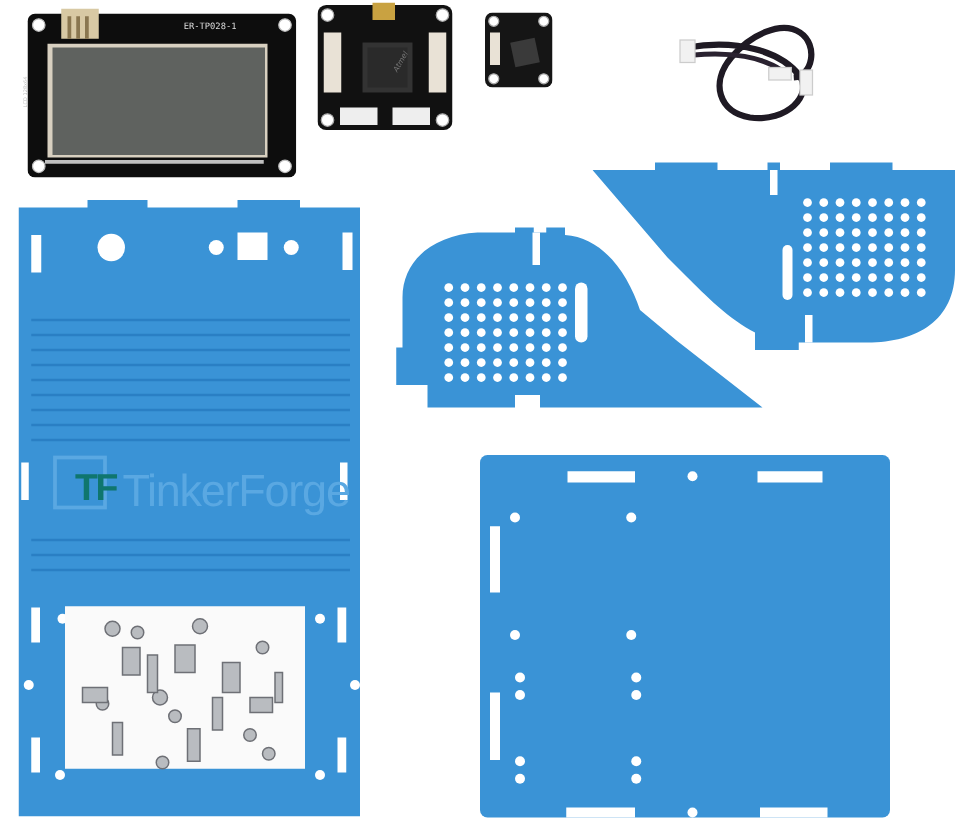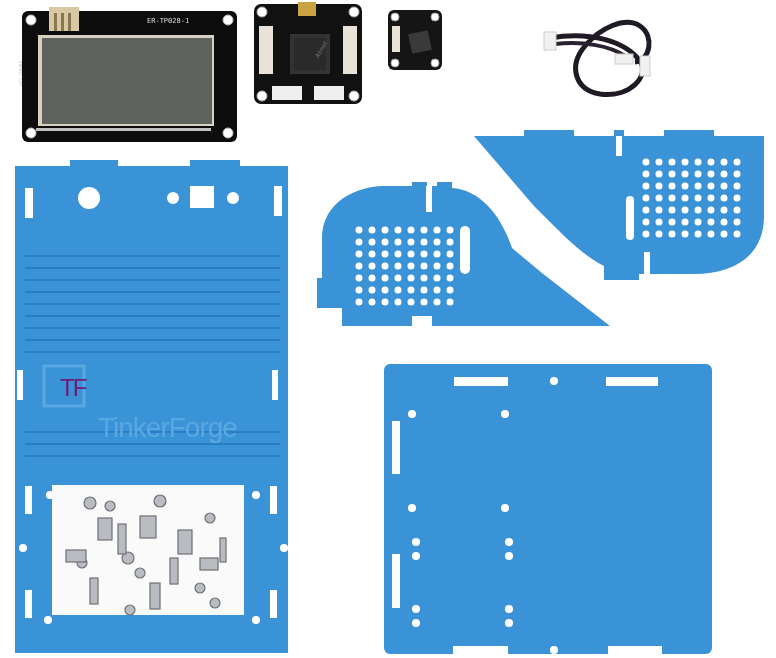--- a/index.html
+++ b/index.html
@@ -129,22 +129,22 @@
       <rect x="168" y="372" width="14" height="24"></rect>
       <rect x="56" y="392" width="20" height="12"></rect>
       <rect x="190" y="400" width="18" height="12"></rect>
       <rect x="140" y="425" width="10" height="26"></rect>
       <rect x="108" y="366" width="8" height="30"></rect>
       <rect x="80" y="420" width="8" height="26"></rect>
       <rect x="160" y="400" width="8" height="26"></rect>
       <rect x="210" y="380" width="6" height="24"></rect>
     </g>
   </svg>
-  <div class="abs logo-text" style="left:50px;top:216px;font-size:24px;color:#701a75;font-weight:normal;letter-spacing:-2px;">TF</div>
-  <div class="abs logo-text" style="left:88px;top:214px;font-size:28px;color:#5aa8e2;letter-spacing:-1px;margin-top:40px;">TinkerForge</div>
+  <div class="abs logo-text" style="left:50px;top:216px;font-size:30px;color:#0f766e;font-weight:bold;letter-spacing:-2px;">TF</div>
+  <div class="abs logo-text" style="left:88px;top:214px;font-size:36px;color:#5aa8e2;letter-spacing:-1px;">TinkerForge</div>
 </div>
 
 <div class="abs" style="left:312px;top:178px;width:300px;height:150px;">
   <svg width="300" height="150" viewBox="0 0 300 150">
     <path d="M10 60 C10 30 35 10 70 8 L100 8 L100 4 L115 4 L115 8 L125 8 L125 4 L140 4 L140 10 C170 12 190 40 200 70 L230 95 L298 148 L120 148 L120 138 L100 138 L100 148 L30 148 L30 130 L5 130 L5 100 L10 100 Z" fill="#3a93d6"></path>
     <rect x="114" y="8" width="6" height="26" fill="#fff"></rect>
     <g fill="#fff">
       <circle cx="47" cy="52" r="3.5"></circle>
         <circle cx="60" cy="52" r="3.5"></circle>
         <circle cx="73" cy="52" r="3.5"></circle>

